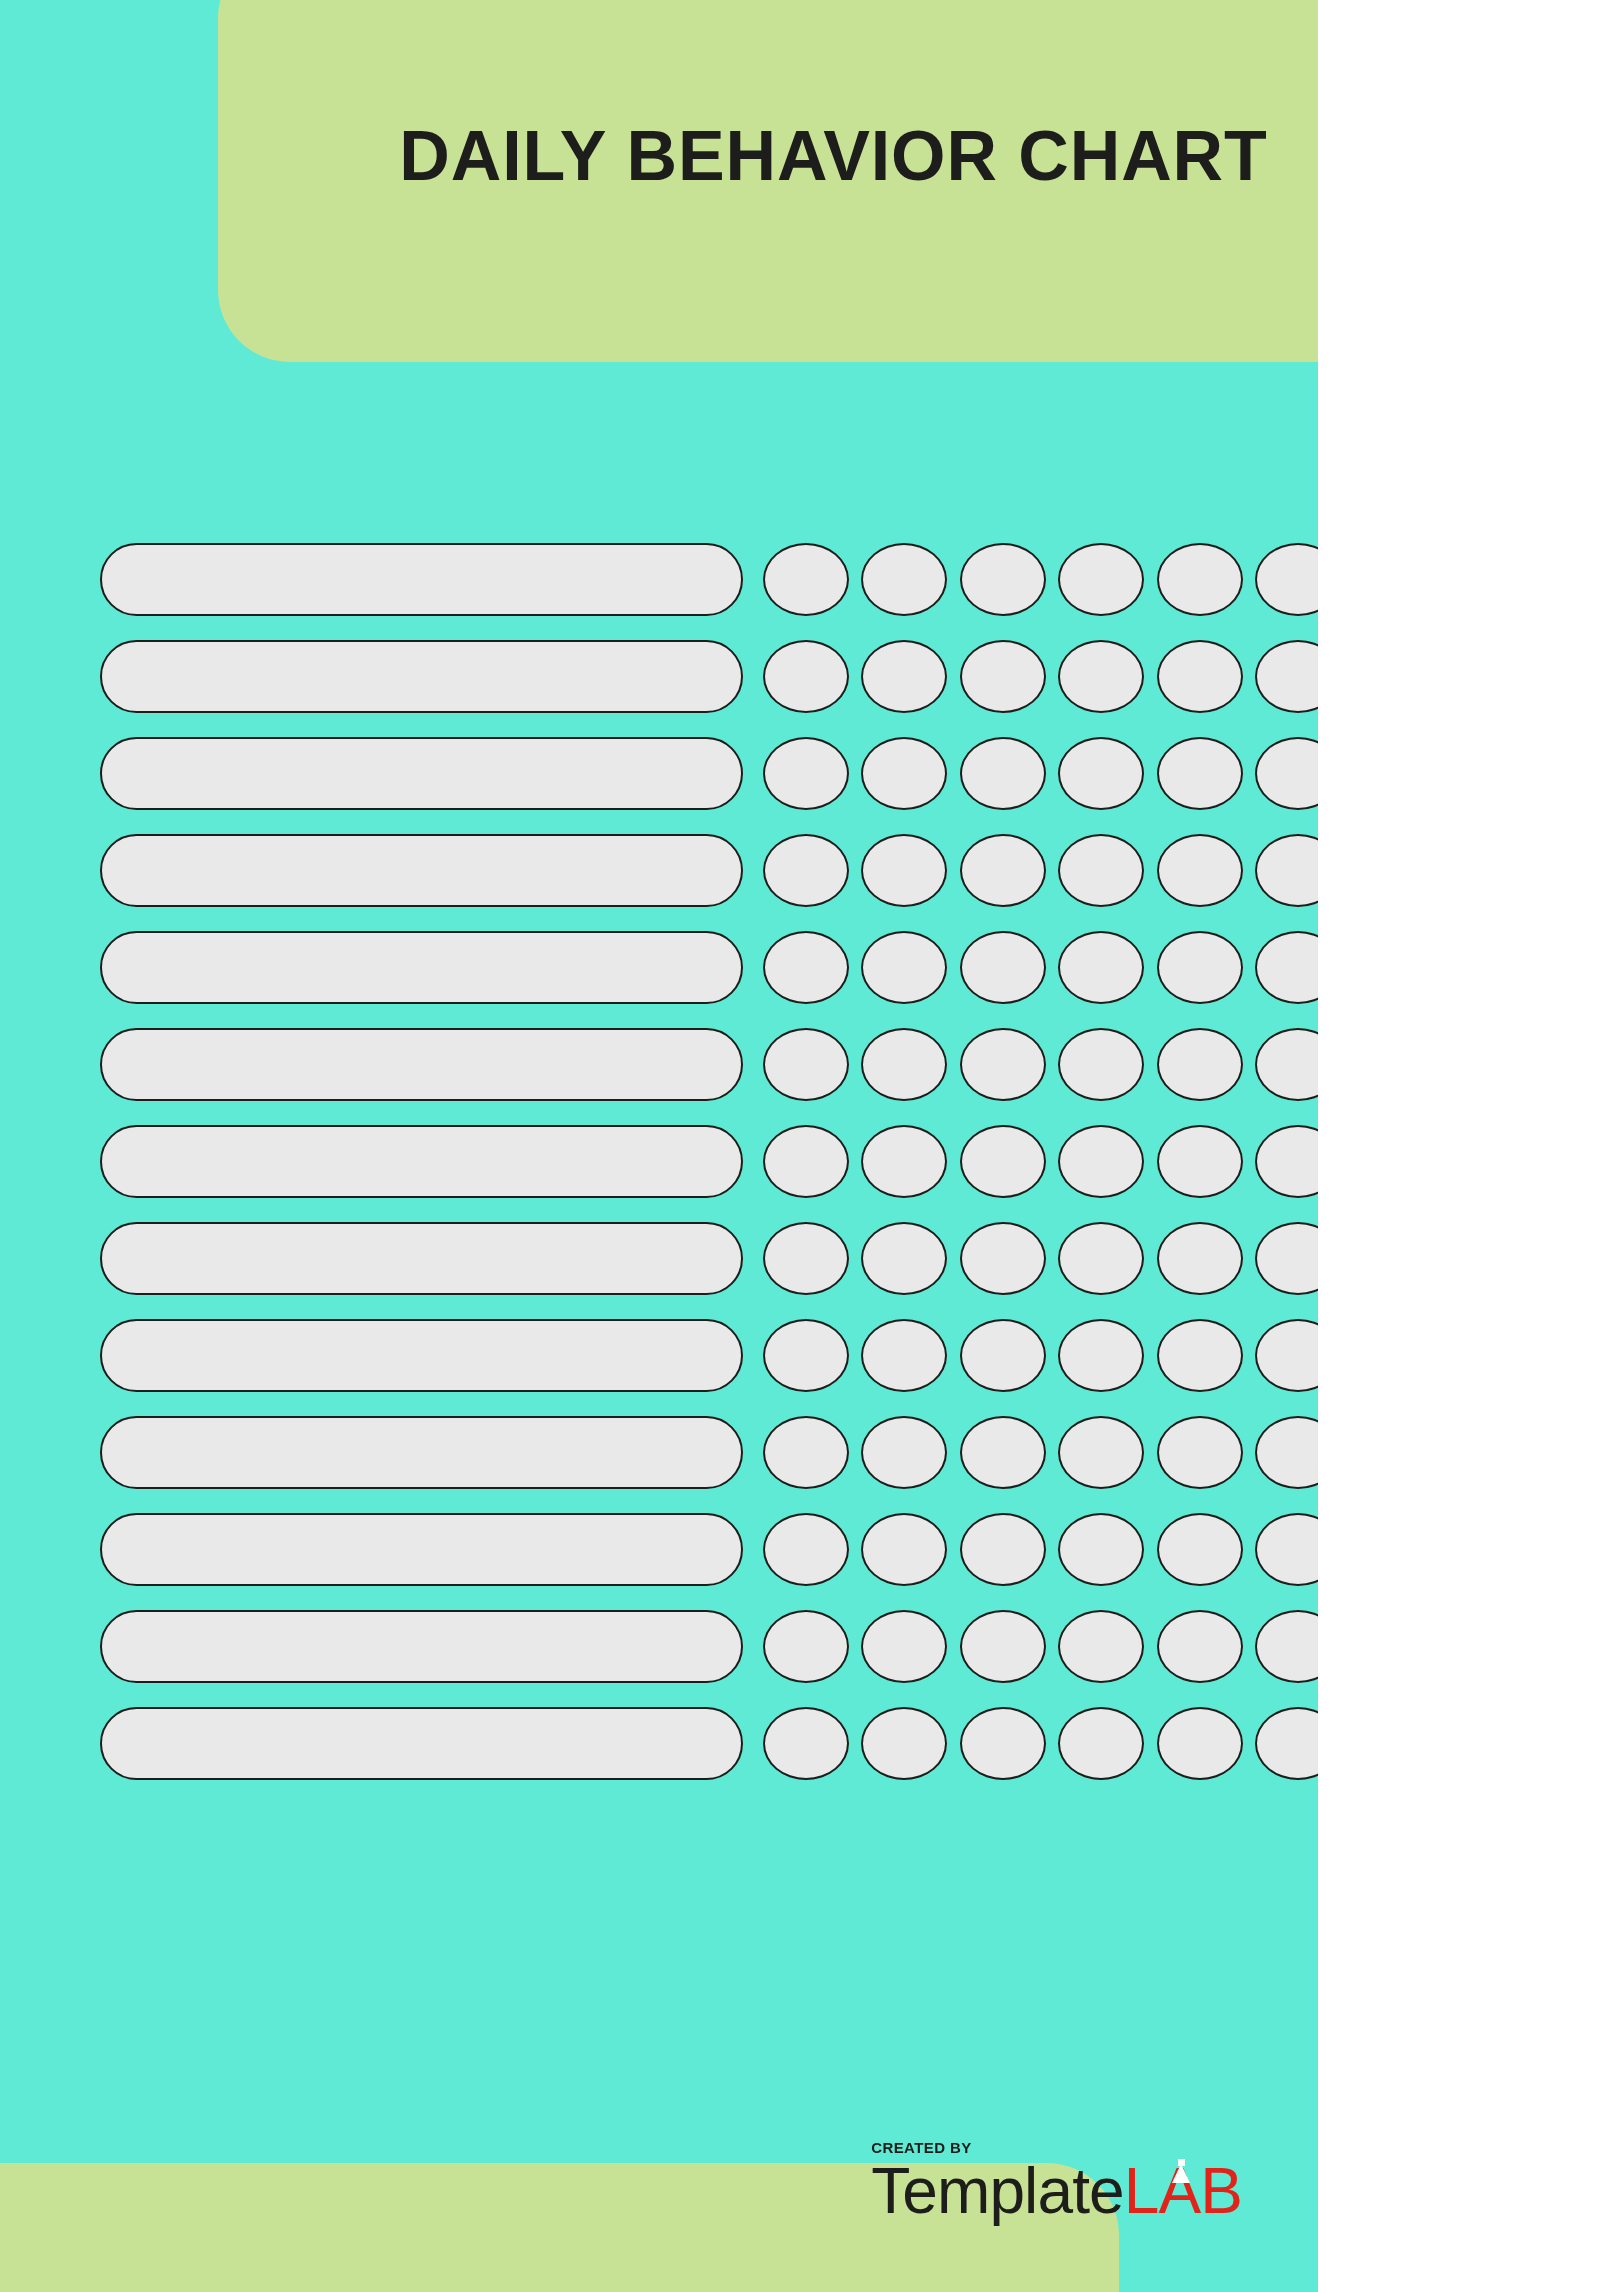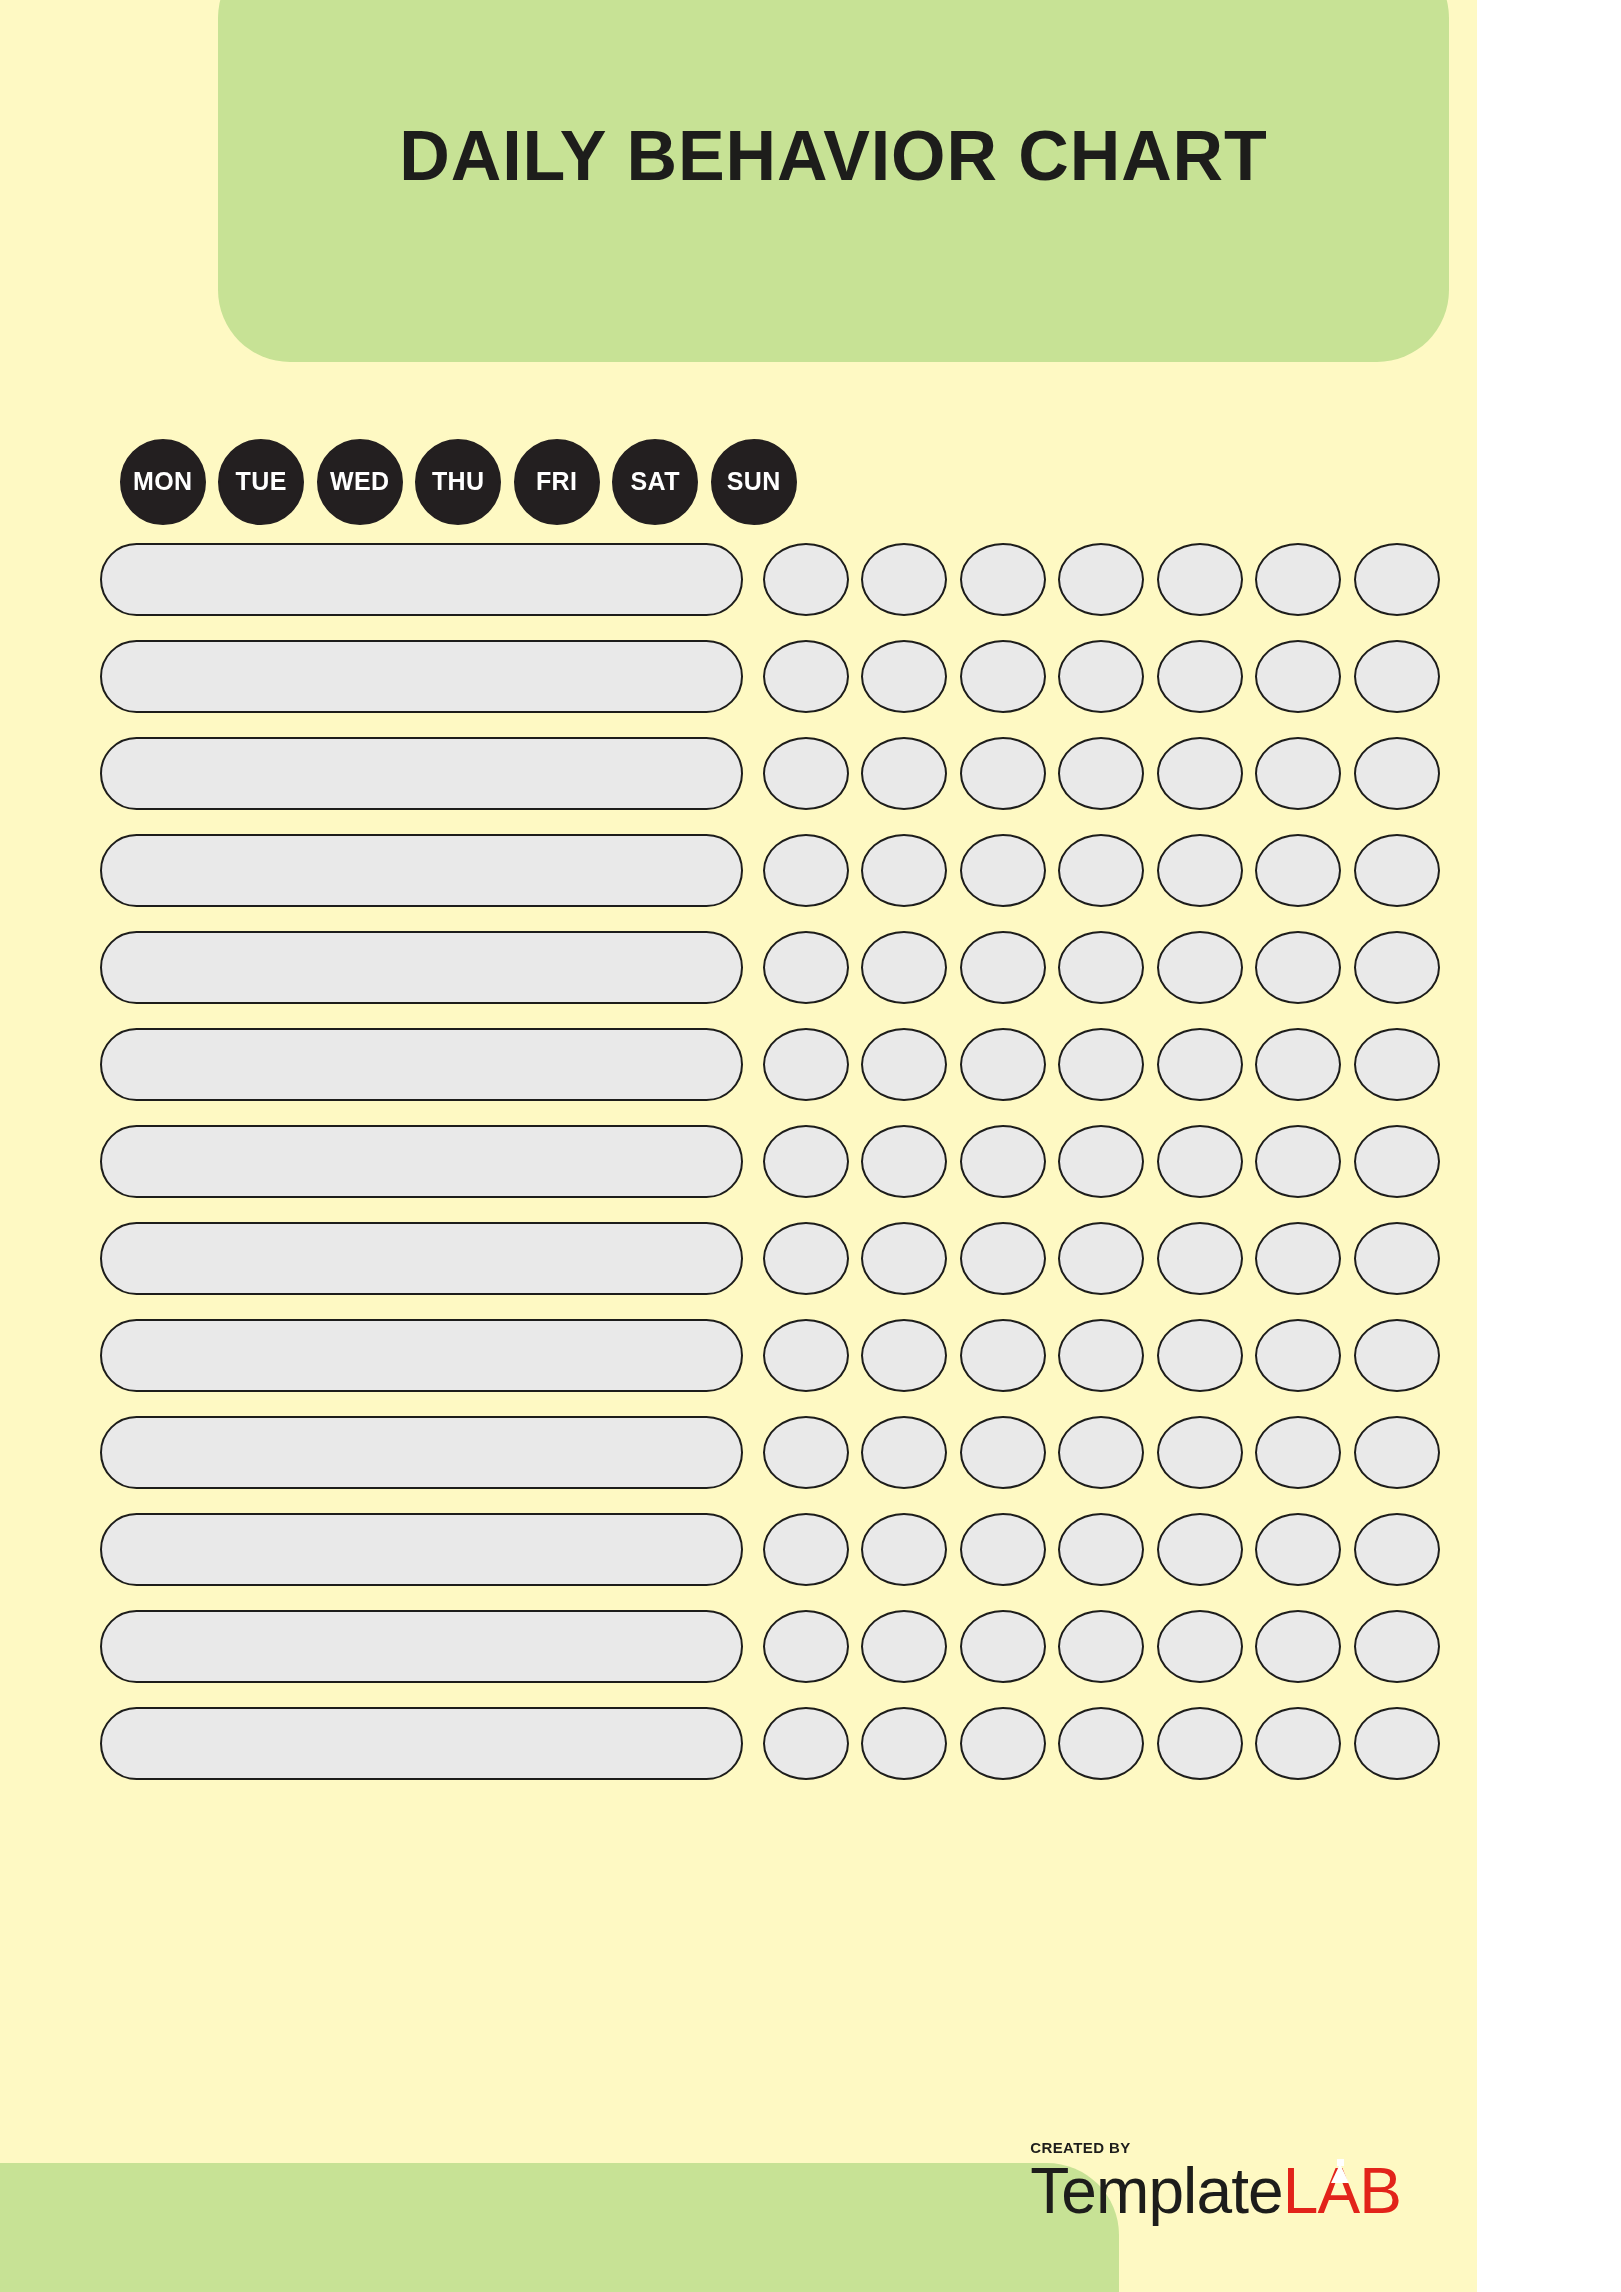--- a/index.html
+++ b/index.html
@@ -6,23 +6,23 @@
   html, body {
     margin: 0;
     padding: 0;
     background: #ffffff;
   }
   body {
     font-family: "Liberation Sans", sans-serif;
   }
   .page {
     position: relative;
-    width: 1477px;
+    width: 1318px;
     height: 2293px;
-    background: #fef9c3;
+    background: #5eead4;
     overflow: hidden;
   }
 
   
   .header-banner {
     position: absolute;
     left: 218px;
     top: -54px;
     width: 1231px;
     height: 416px;
@@ -171,43 +171,20 @@
 <body>
 
 <div class="page">
 
   <div class="header-banner"></div>
   <div class="header-title">DAILY BEHAVIOR CHART</div>
 
   <div class="table">
 
     <div class="row header-row">
-      <div class="days">
-        <div class="day-cell">
-            <span class="day-head-text">MON</span>
-          </div>
-        <div class="day-cell">
-            <span class="day-head-text">TUE</span>
-          </div>
-        <div class="day-cell">
-            <span class="day-head-text">WED</span>
-          </div>
-        <div class="day-cell">
-            <span class="day-head-text">THU</span>
-          </div>
-        <div class="day-cell">
-            <span class="day-head-text">FRI</span>
-          </div>
-        <div class="day-cell">
-            <span class="day-head-text">SAT</span>
-          </div>
-        <div class="day-cell">
-            <span class="day-head-text">SUN</span>
-          </div>
-      </div>
     </div>
 
     <div class="row">
       <div class="label-cell"></div>
       <div class="days">
         <div class="day-cell"></div>
         <div class="day-cell"></div>
         <div class="day-cell"></div>
         <div class="day-cell"></div>
         <div class="day-cell"></div>

